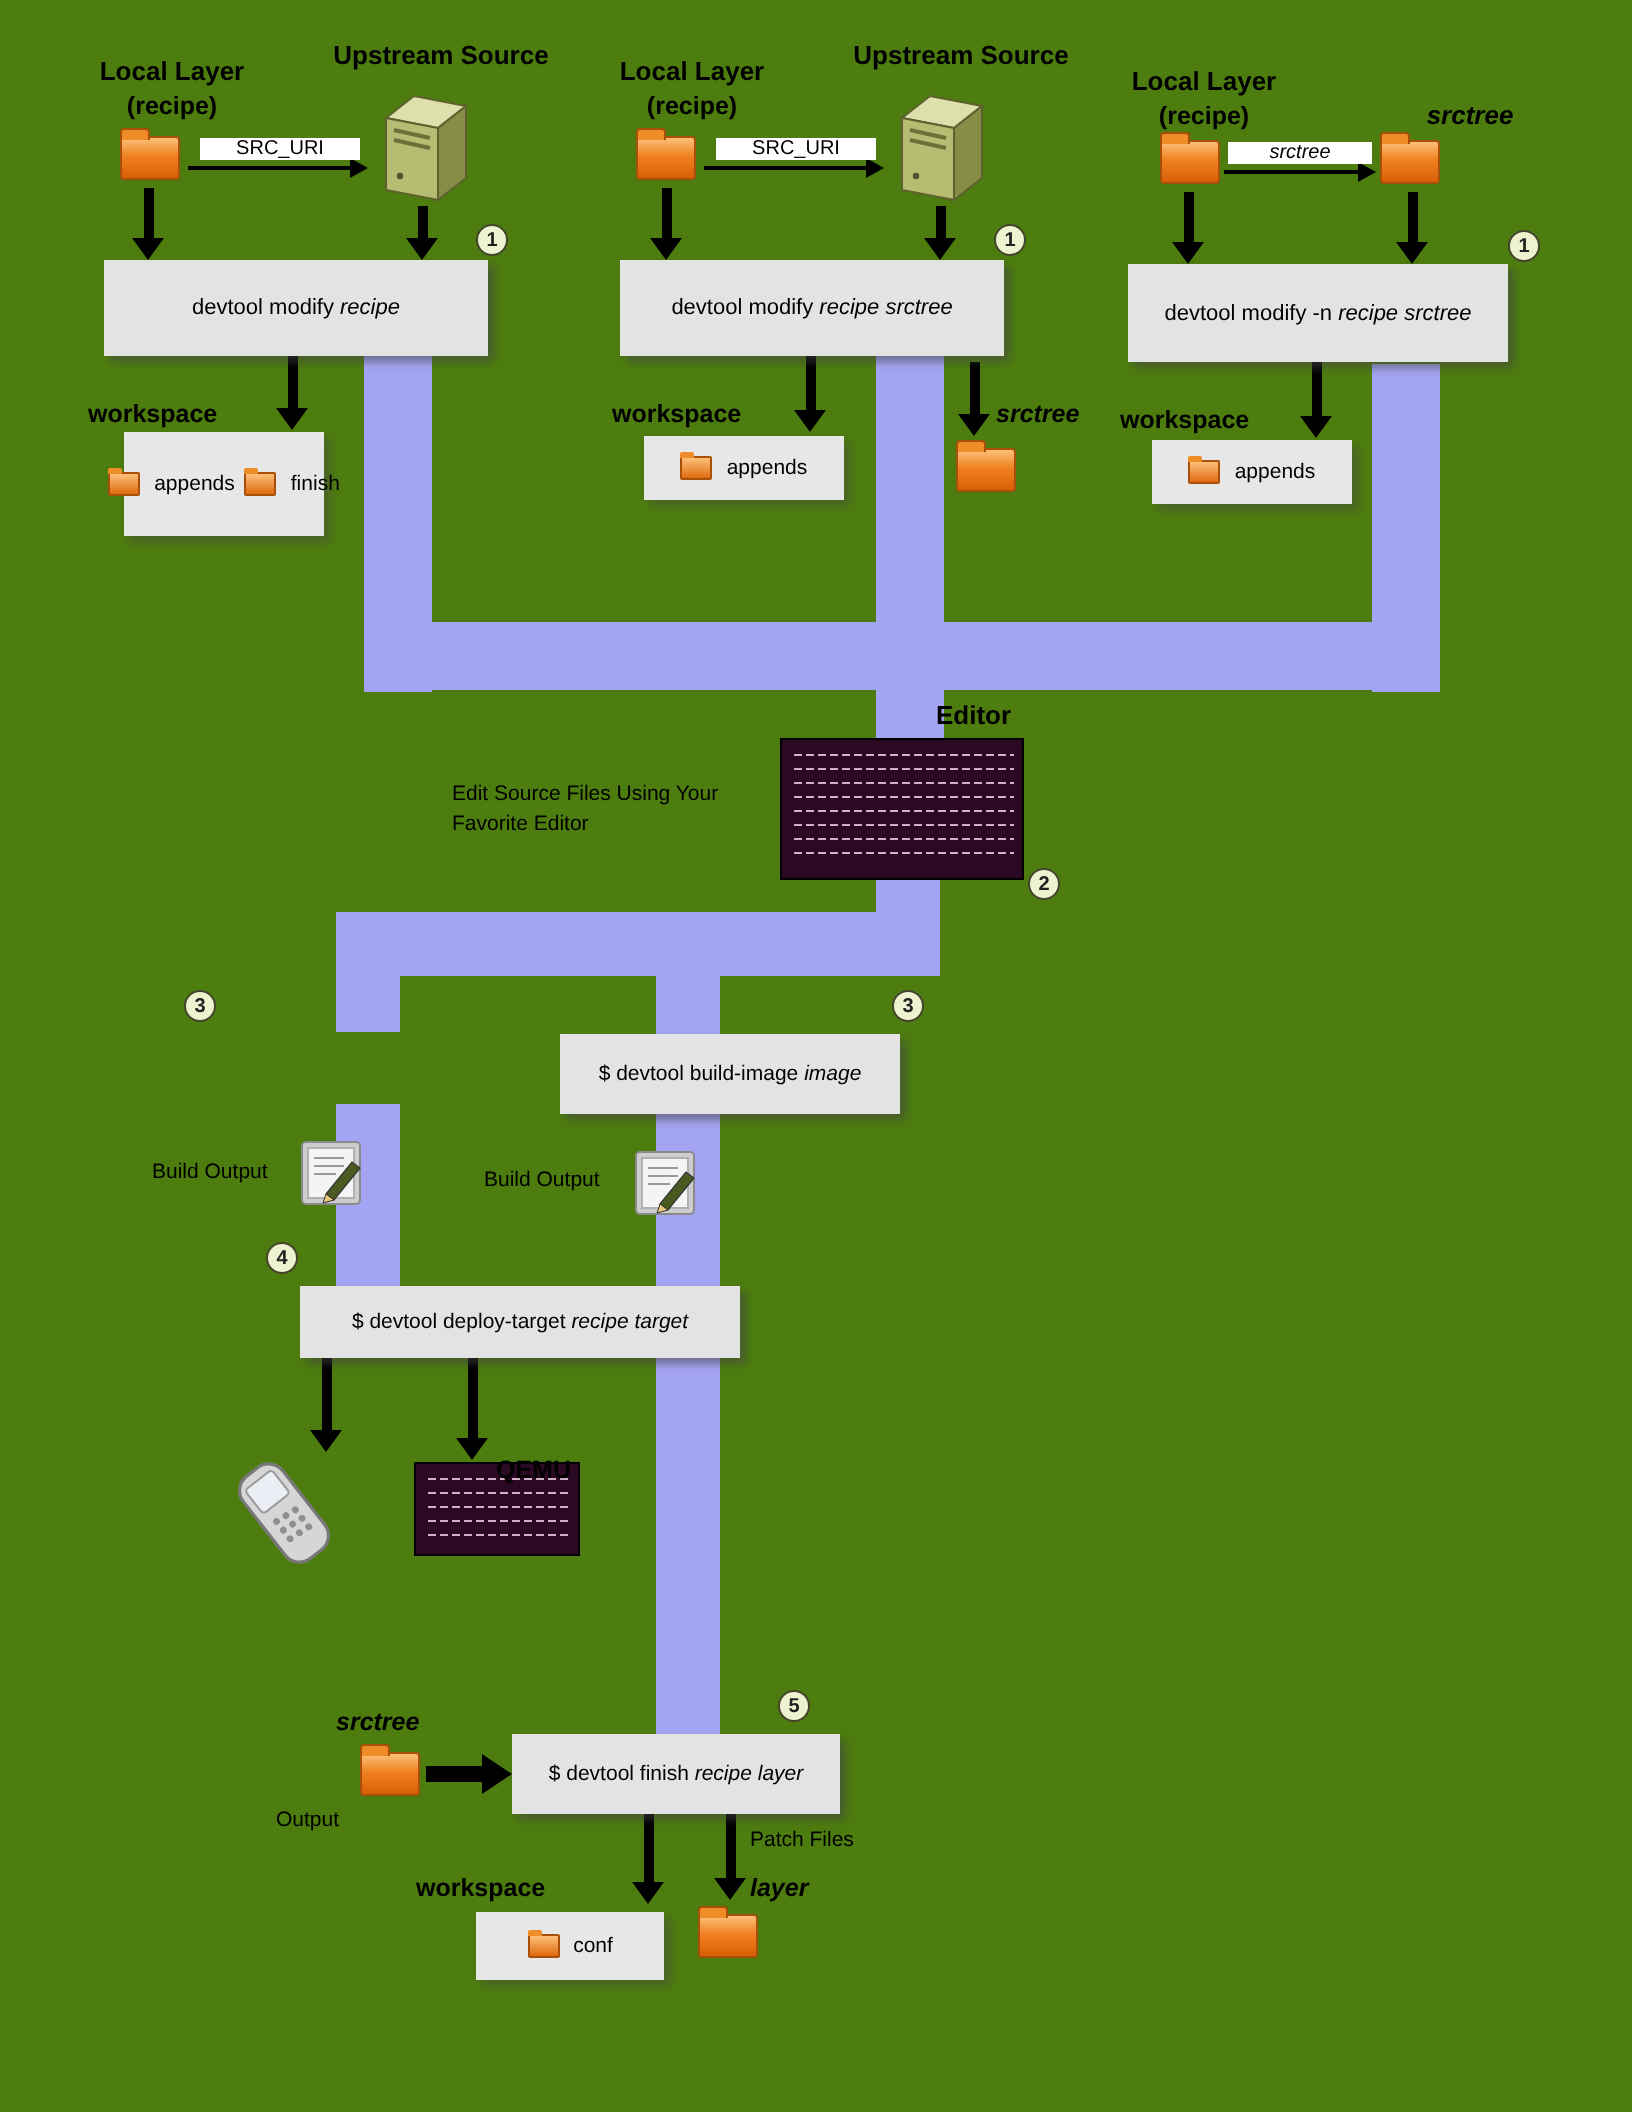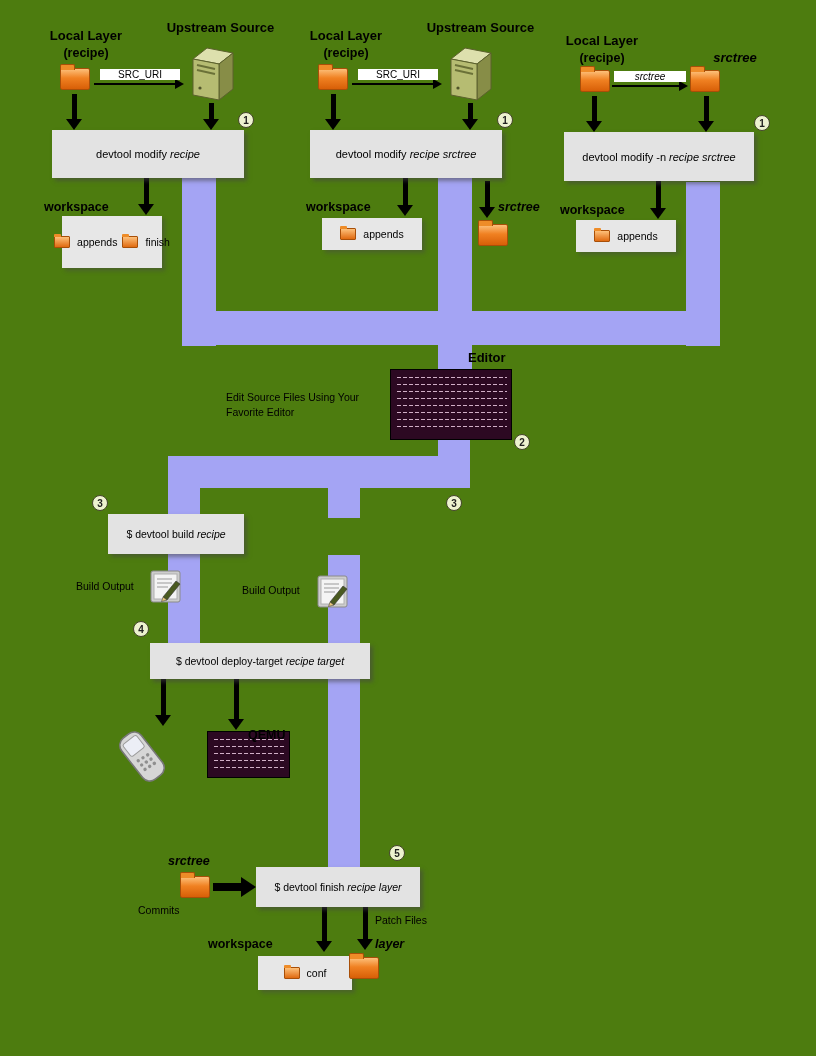--- a/index.html
+++ b/index.html
@@ -233,25 +233,25 @@
 
   <div class="lbl bold" style="left:468px; top:350px; font-size:13px;">Editor</div>
   <div class="terminal" style="left:390px; top:369px; width:122px; height:71px;">
     <div class="lines"></div>
   </div>
   <div class="lbl" style="left:226px; top:391px; font-size:10.5px;">Edit Source Files Using Your</div>
   <div class="lbl" style="left:226px; top:406px; font-size:10.5px;">Favorite Editor</div>
   <div class="badge" style="left:514px; top:434px;">2</div>
 
   <div class="badge" style="left:92px; top:495px;">3</div>
-  <div class="cmd-box" style="left:108px; top:514px; width:136px; height:40px; font-size:10.5px;">
-    <span class="cmdtext"><span>$ devtool build </span><span class="it">recipe</span></span>
-  </div>
 
   <div class="badge" style="left:446px; top:495px;">3</div>
+  <div class="cmd-box" style="left:280px; top:517px; width:170px; height:40px; font-size:10.5px;">
+    <span class="cmdtext"><span>$ devtool build-image </span><span class="it">image</span></span>
+  </div>
 
   <div class="lbl" style="left:76px; top:580px; font-size:10.5px;">Build Output</div>
   <div class="icon-abs" style="left:150px; top:568px;">
     <svg width="34" height="38" viewBox="0 0 34 38">
       <rect x="1" y="3" width="29" height="31" rx="2" fill="#cdcdcd" stroke="#8a8a8a"></rect>
       <rect x="4" y="6" width="23" height="25" fill="#f4f4f4" stroke="#b0b0b0"></rect>
       <line x1="7" y1="11" x2="22" y2="11" stroke="#9a9a9a"></line>
       <line x1="7" y1="15" x2="22" y2="15" stroke="#9a9a9a"></line>
       <line x1="7" y1="19" x2="18" y2="19" stroke="#9a9a9a"></line>
       <polygon points="13,29 26,13 30,16 17,32" fill="#4a5a20" stroke="#333" stroke-width="0.6"></polygon>
@@ -308,21 +308,21 @@
 
   <div class="lbl bold" style="left:248px; top:728px; font-size:12.5px;">QEMU</div>
   <div class="terminal" style="left:207px; top:731px; width:83px; height:47px;">
     <div class="lines"></div>
   </div>
 
   <div class="badge" style="left:389px; top:845px;">5</div>
 
   <div class="lbl bold it" style="left:168px; top:854px; font-size:12.5px;">srctree</div>
   <div class="folder" style="left:180px; top:876px;"></div>
-  <div class="lbl" style="left:138px; top:904px; font-size:10.5px;">Commits</div>
+  <div class="lbl" style="left:138px; top:904px; font-size:10.5px;">Output</div>
 
   <div class="arrow-right thick" style="left:213px; top:877px; width:43px; height:20px;">
     <div class="stem"></div>
       <div class="head"></div>
   </div>
 
   <div class="cmd-box" style="left:256px; top:867px; width:164px; height:40px; font-size:10.5px;">
     <span class="cmdtext"><span>$ devtool finish </span><span class="it">recipe layer</span></span>
   </div>
 
@@ -330,21 +330,21 @@
       <div class="stem"></div>
       <div class="head"></div>
     </div>
   <div class="arrow-down" style="left:357px; top:907px; width:16px; height:43px;">
       <div class="stem"></div>
       <div class="head"></div>
     </div>
   <div class="lbl" style="left:375px; top:914px; font-size:10.5px;">Patch Files</div>
 
   <div class="lbl bold" style="left:208px; top:937px; font-size:12.5px;">workspace</div>
-  <div class="panel" style="left:258px; top:956px; width:94px; height:34px;">
+  <div class="panel" style="left:238px; top:956px; width:94px; height:34px;">
     <div class="row">
       <span class="mini-folder"></span>
       <span>conf</span>
     </div>
   </div>
 
   <div class="lbl bold it" style="left:375px; top:937px; font-size:12.5px;">layer</div>
   <div class="folder" style="left:349px; top:957px;"></div>
 
 </div>

